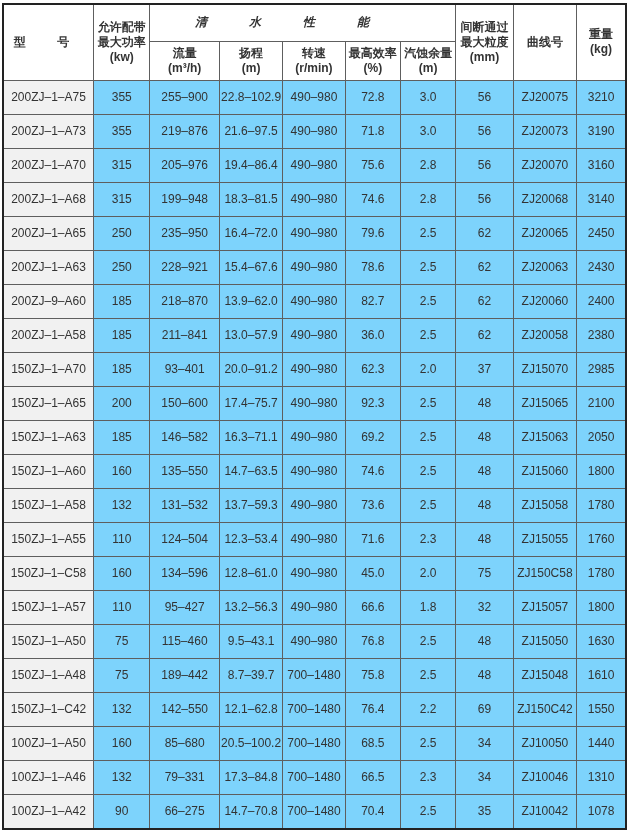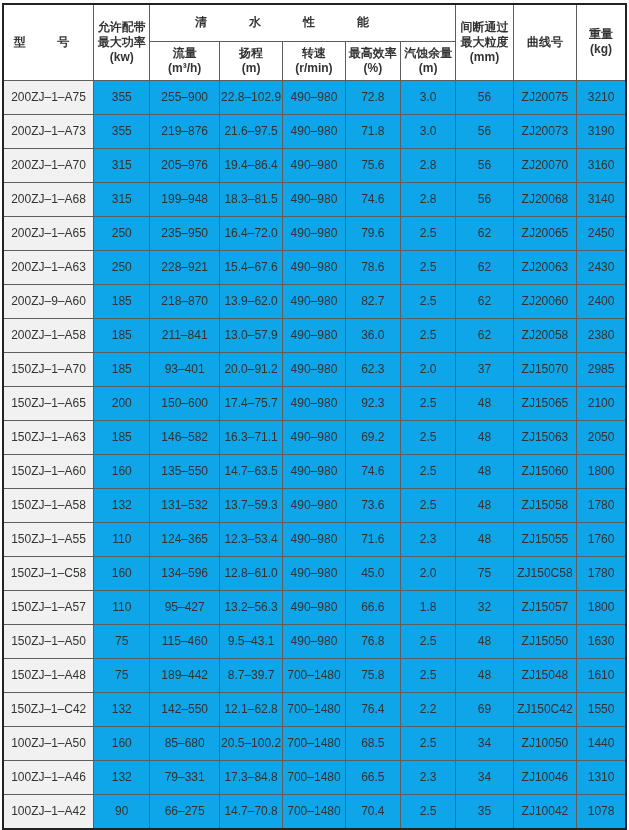--- a/index.html
+++ b/index.html
@@ -36,31 +36,32 @@
     white-space: pre-line;
     line-height: 1.25;
     background: #ffffff;
   }
   thead tr.top-row { height: 37px; }
   thead tr.sub-row { height: 39px; }
   th.group-head {
     letter-spacing: 42px;
     padding-left: 44px;
     font-size: 14px;
+    font-style: italic;
   }
   th.model-head {
     letter-spacing: 14px;
     padding-left: 14px;
   }
   tbody td { height: 33px; }
   td.model-col {
     background: #f1f1f1;
     font-size: 12px;
   }
-  tbody tr { background: #0ea5e9; }
+  tbody tr { background: #7dd3fc; }
 </style>
 </head>
 <body>
 
 <table class="spec">
   <colgroup>
     <col style="width:90px">
     <col style="width:56px">
     <col style="width:69px">
     <col style="width:63px">
@@ -251,21 +252,21 @@
         <td>490–980</td>
         <td>73.6</td>
         <td>2.5</td>
         <td>48</td>
         <td>ZJ15058</td>
         <td>1780</td>
       </tr>
       <tr>
         <td class="model-col">150ZJ–1–A55</td>
         <td>110</td>
-        <td>124–365</td>
+        <td>124–504</td>
         <td>12.3–53.4</td>
         <td>490–980</td>
         <td>71.6</td>
         <td>2.3</td>
         <td>48</td>
         <td>ZJ15055</td>
         <td>1760</td>
       </tr>
       <tr>
         <td class="model-col">150ZJ–1–C58</td>

